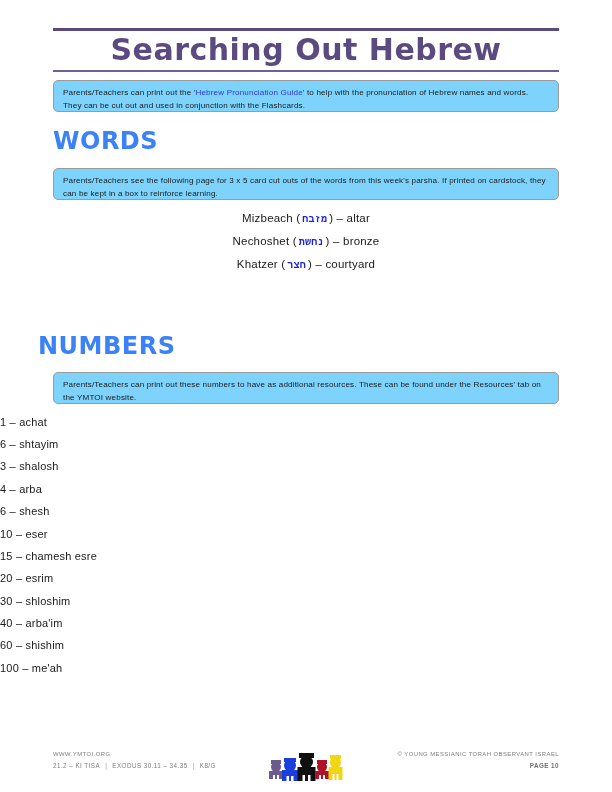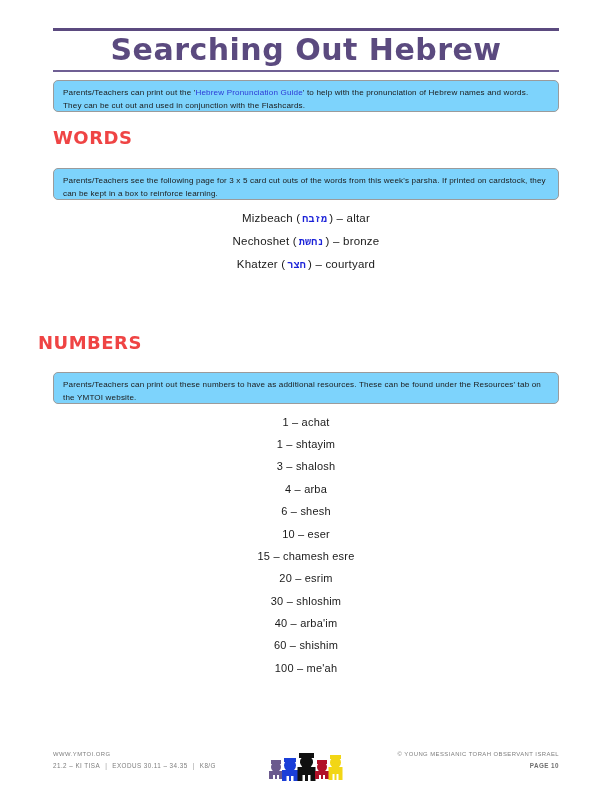--- a/index.html
+++ b/index.html
@@ -66,23 +66,23 @@
     letter-spacing: 0.15px;
   }
   .info-box .link {
     color: #2b39d6;
   }
 
   
   .section-heading {
     position: absolute;
     font-family: "DejaVu Sans", sans-serif;
-    font-size: 18px;
+    font-size: 24px;
     font-weight: bold;
-    color: #ef4444;
+    color: #3b82f6;
     letter-spacing: 0.5px;
   }
 
   
   .word-list {
     position: absolute;
     left: 0;
     width: 612px;
     text-align: center;
   }
@@ -101,21 +101,20 @@
     direction: rtl;
     unicode-bidi: isolate;
     padding: 0 2px;
   }
 
   
   .number-list {
     position: absolute;
     left: 0;
     width: 612px;
-    text-align: center;
   }
   .number-row {
     font-size: 11px;
     color: #1a1a1a;
     line-height: 1;
     padding: 5.7px 0;
     letter-spacing: 0.2px;
   }
 
   
@@ -204,21 +203,21 @@
 
 
   </div>
 
   <div class="section-heading" style="left:38px; top:332px;">NUMBERS</div>
 
   <div class="info-box" style="left:53px; top:372px; width:506px; height:32px;">Parents/Teachers can print out these numbers to have as additional resources. These can be found under the Resources' tab on the YMTOI website.</div>
 
   <div class="number-list" style="top:411px;">
     <div class="number-row">1 – achat</div>
-    <div class="number-row">1 – shtayim</div>
+    <div class="number-row">6 – shtayim</div>
     <div class="number-row">3 – shalosh</div>
     <div class="number-row">4 – arba</div>
     <div class="number-row">6 – shesh</div>
     <div class="number-row">10 – eser</div>
     <div class="number-row">15 – chamesh esre</div>
     <div class="number-row">20 – esrim</div>
     <div class="number-row">30 – shloshim</div>
     <div class="number-row">40 – arba'im</div>
     <div class="number-row">60 – shishim</div>
     <div class="number-row">100 – me'ah</div>

